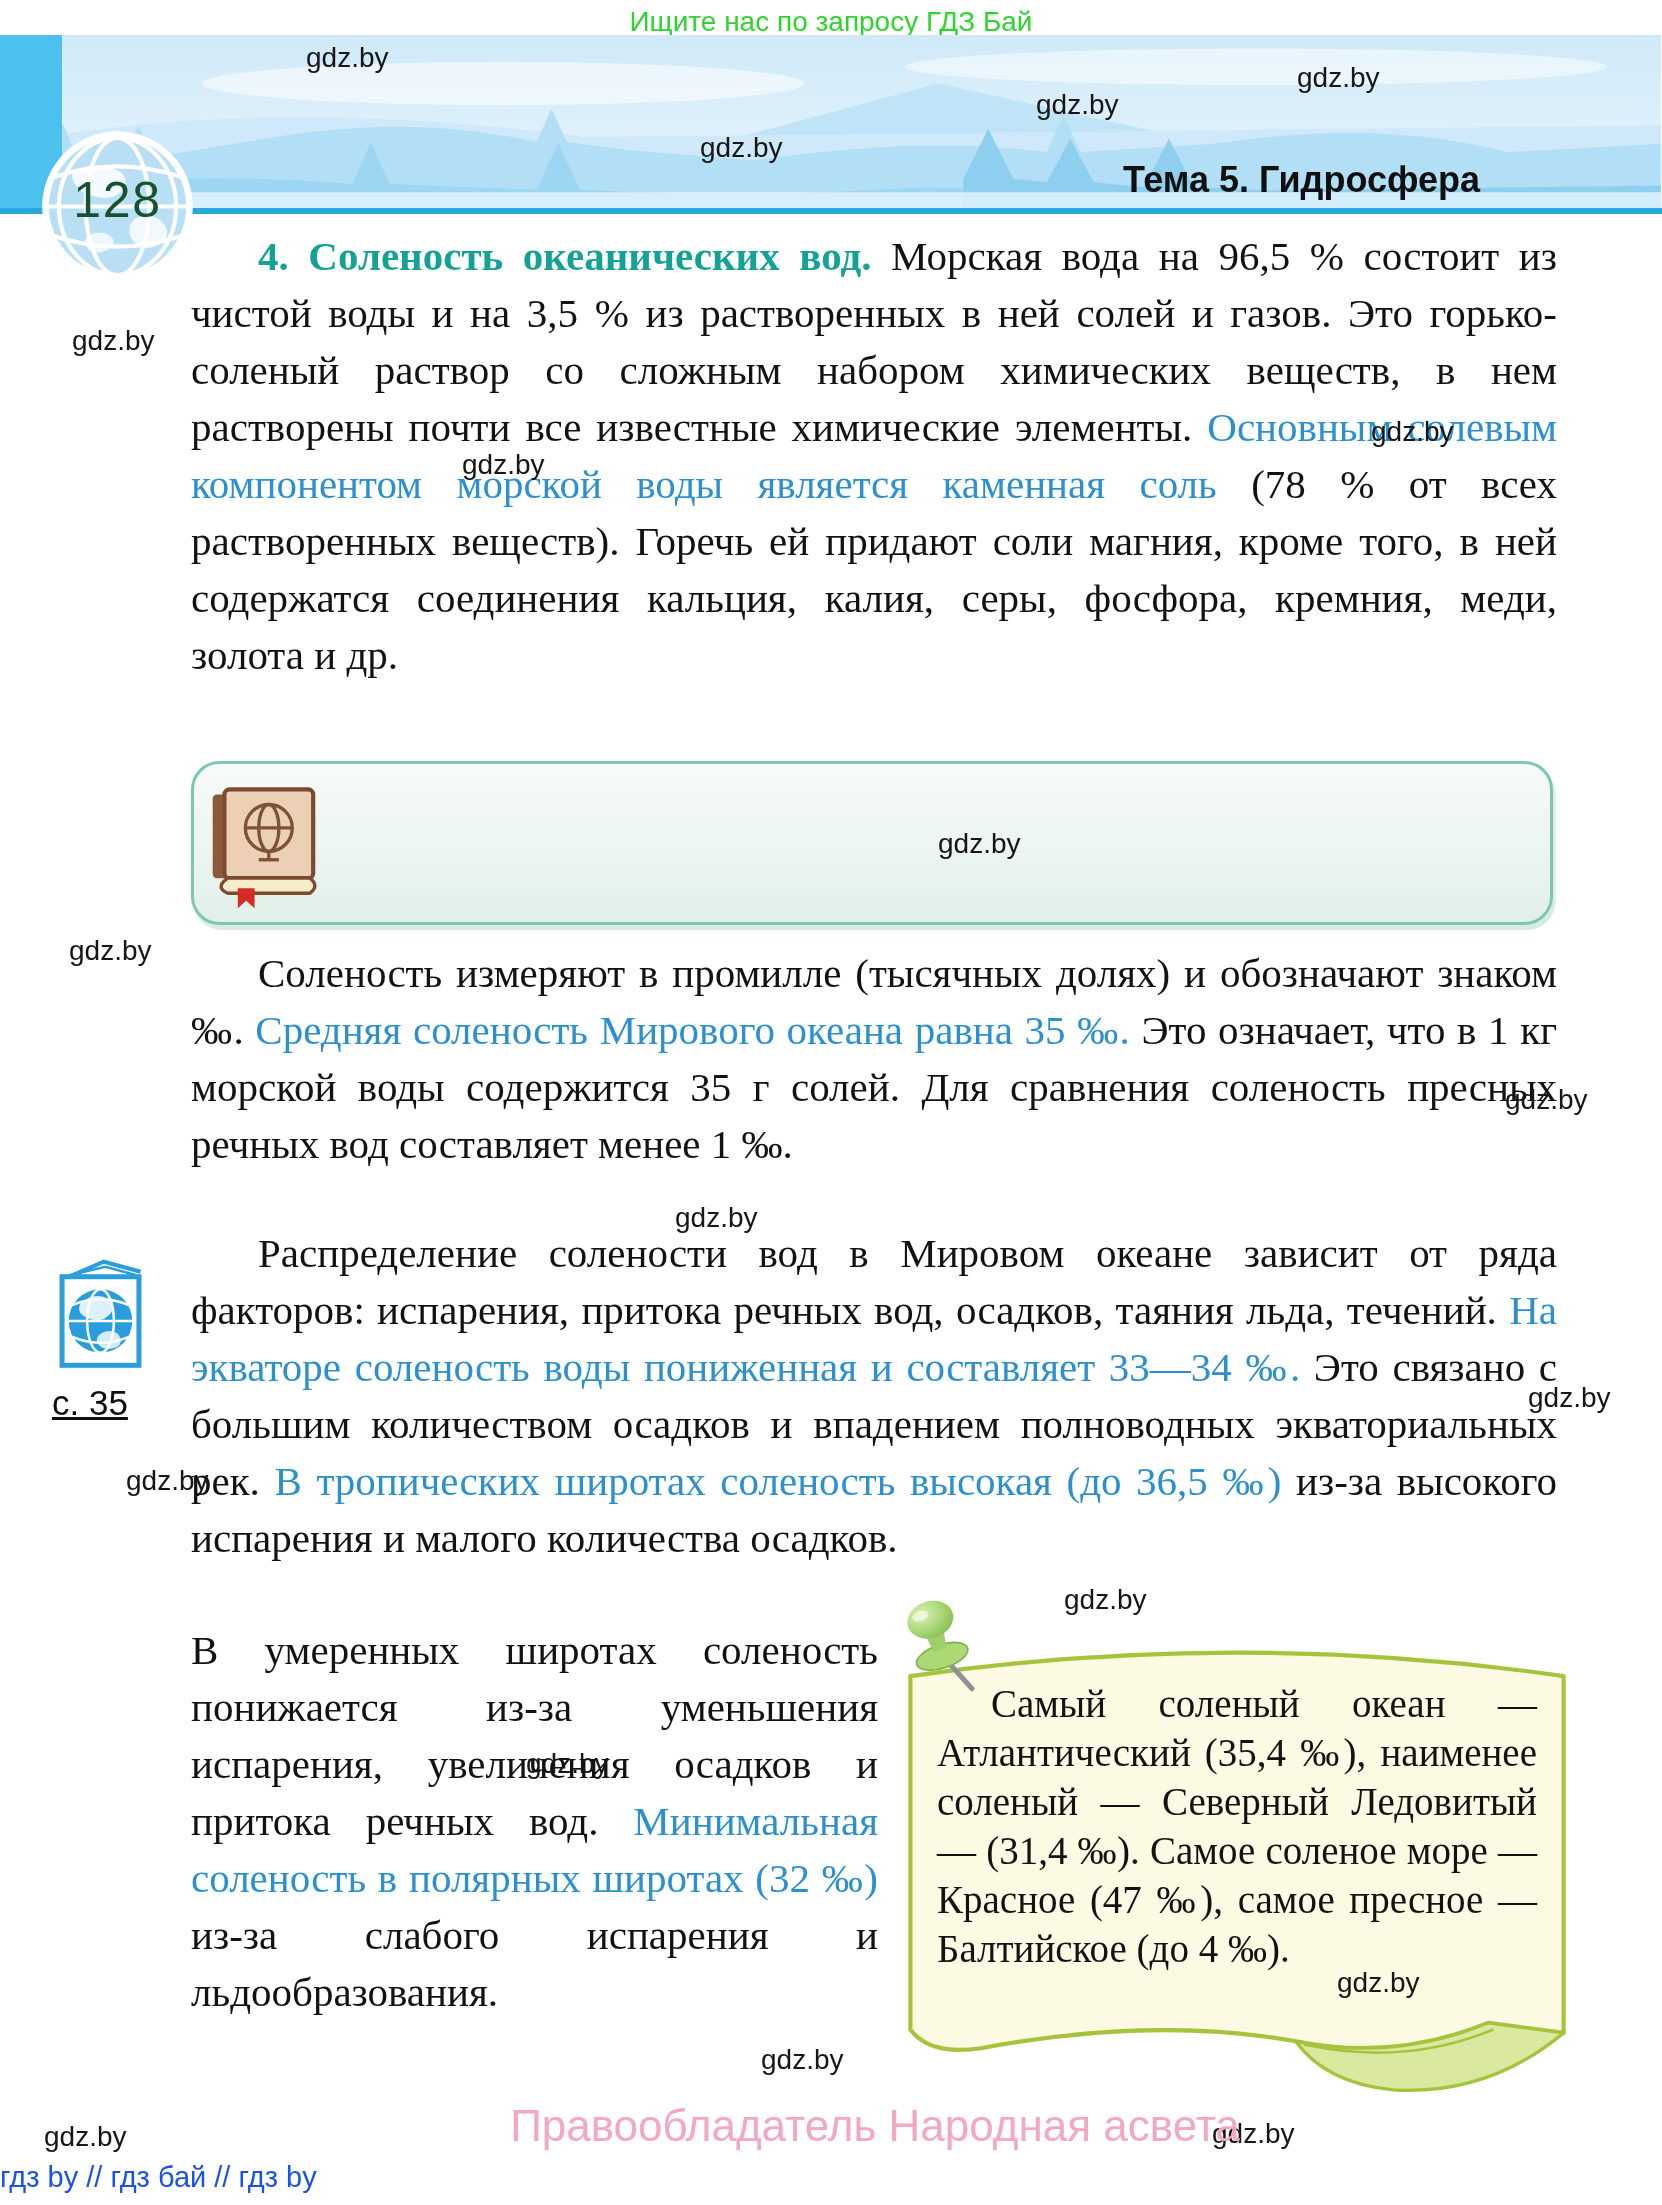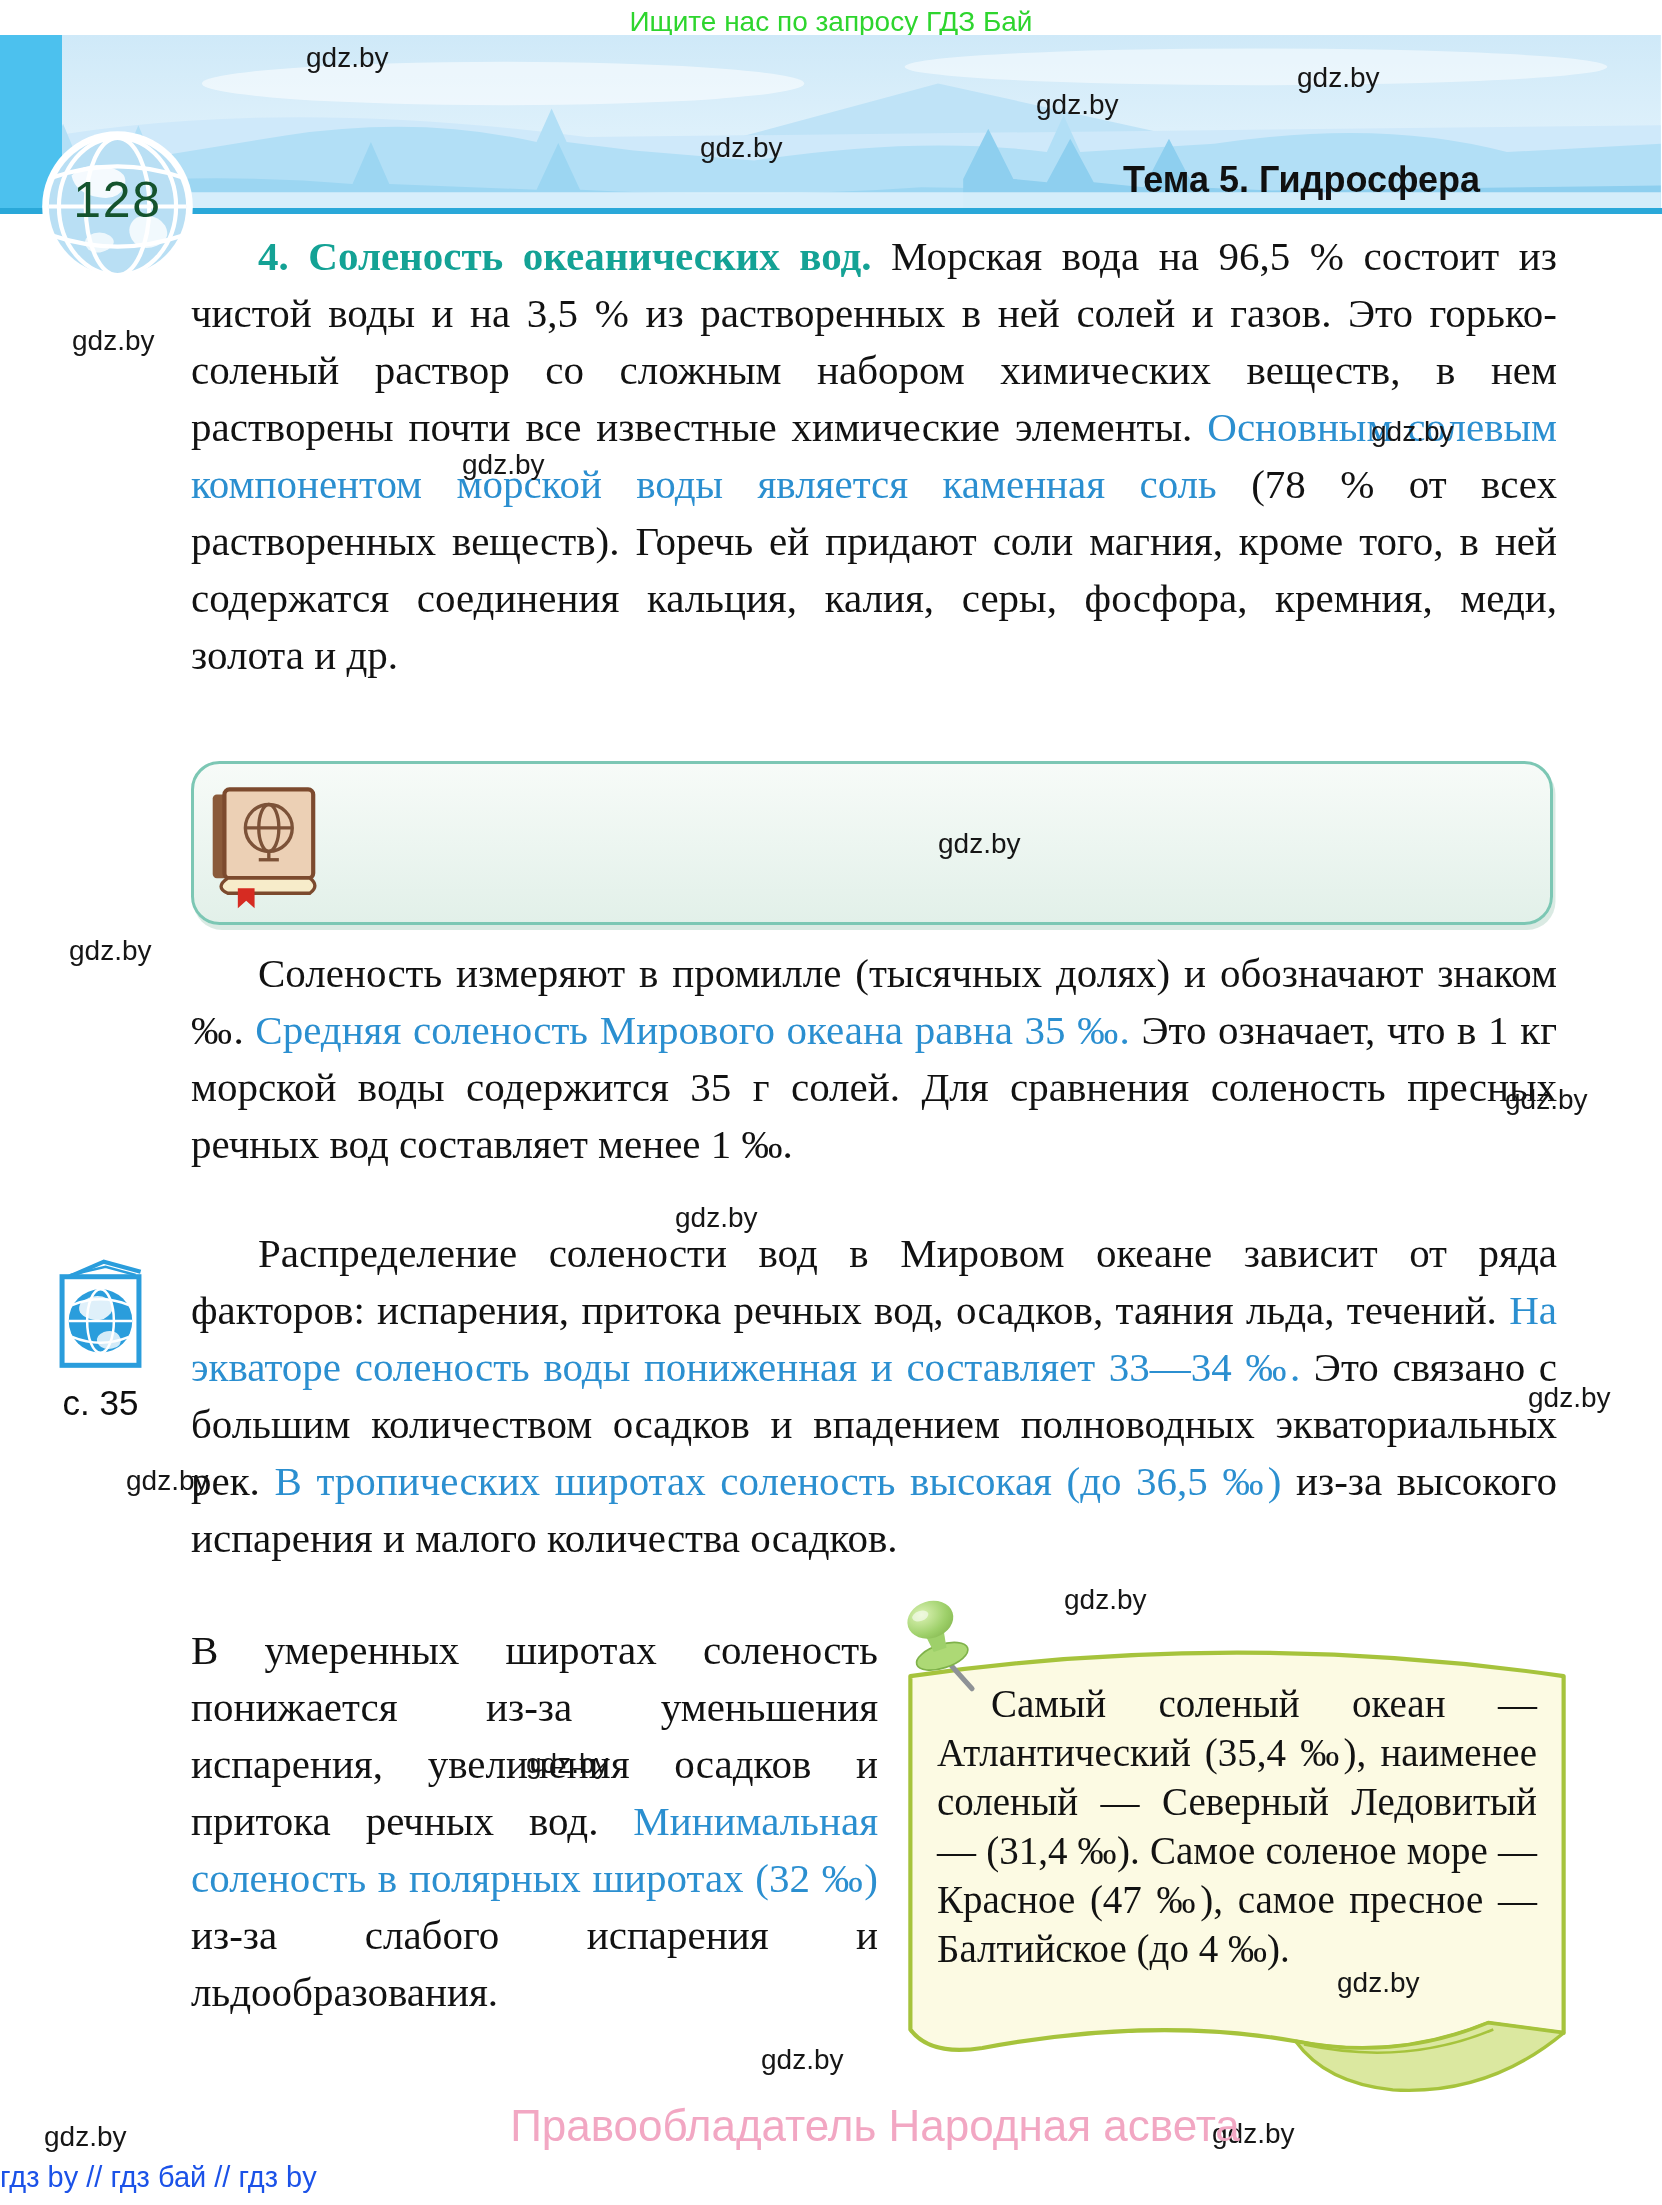--- a/index.html
+++ b/index.html
@@ -35,22 +35,22 @@
   .box-spacer{float:right;width:679px;height:412px;}
   .def-box{position:absolute;top:761px;left:191px;width:1356px;height:158px;
         background:linear-gradient(180deg,#f7fbf8 0%,#e2f0e9 100%);
         border:3.4px solid var(--defbox_border);border-radius:28.5px;
         box-shadow:2.5px 5px 0 rgba(150,195,175,.35);}
   .def-icon{position:absolute;top:11.7px;left:11.7px;}
   .def-text{position:absolute;top:15px;left:178px;width:1148px;margin:0;text-align:justify;
         font-size:45px;line-height:60px;}
   .def-text b{font-weight:700;}
   .margin-note{position:absolute;top:1255px;left:52px;width:109px;}
-  .margin-label{margin-top:6.7px;text-align:center;width:97px;
-        font:400 35px/40px "Liberation Sans", sans-serif;color:#0e0e0e;}
+  .margin-label{margin-top:6.7px;text-align:left;width:97px;
+        font:400 35px/40px "Liberation Sans", sans-serif;color:#0e0e0e;text-decoration:underline;}
   .note-box{position:absolute;top:1614px;left:902px;width:670px;height:486px;}
   .note-bg{position:absolute;top:0;left:0;}
   .pushpin{position:absolute;top:-23.5px;left:-13.4px;}
   .note-text{position:absolute;top:65px;left:35px;width:600px;margin:0;text-align:justify;
         text-indent:54px;font-size:39px;line-height:49px;}
   .wm{position:absolute;font:400 28px/32px "Liberation Sans", sans-serif;color:var(--watermark_black);white-space:nowrap;}
   .copyright{position:absolute;top:2101px;left:0;width:1662px;text-align:center;
         font:400 44px/49px "Liberation Sans", sans-serif;color:var(--copyright_pink);padding-left:44px;}
   .footer-links{position:absolute;top:2160px;left:0;width:1662px;text-align:left;
         font:400 29px/35px "Liberation Sans", sans-serif;color:var(--links_blue);cursor:pointer;}

